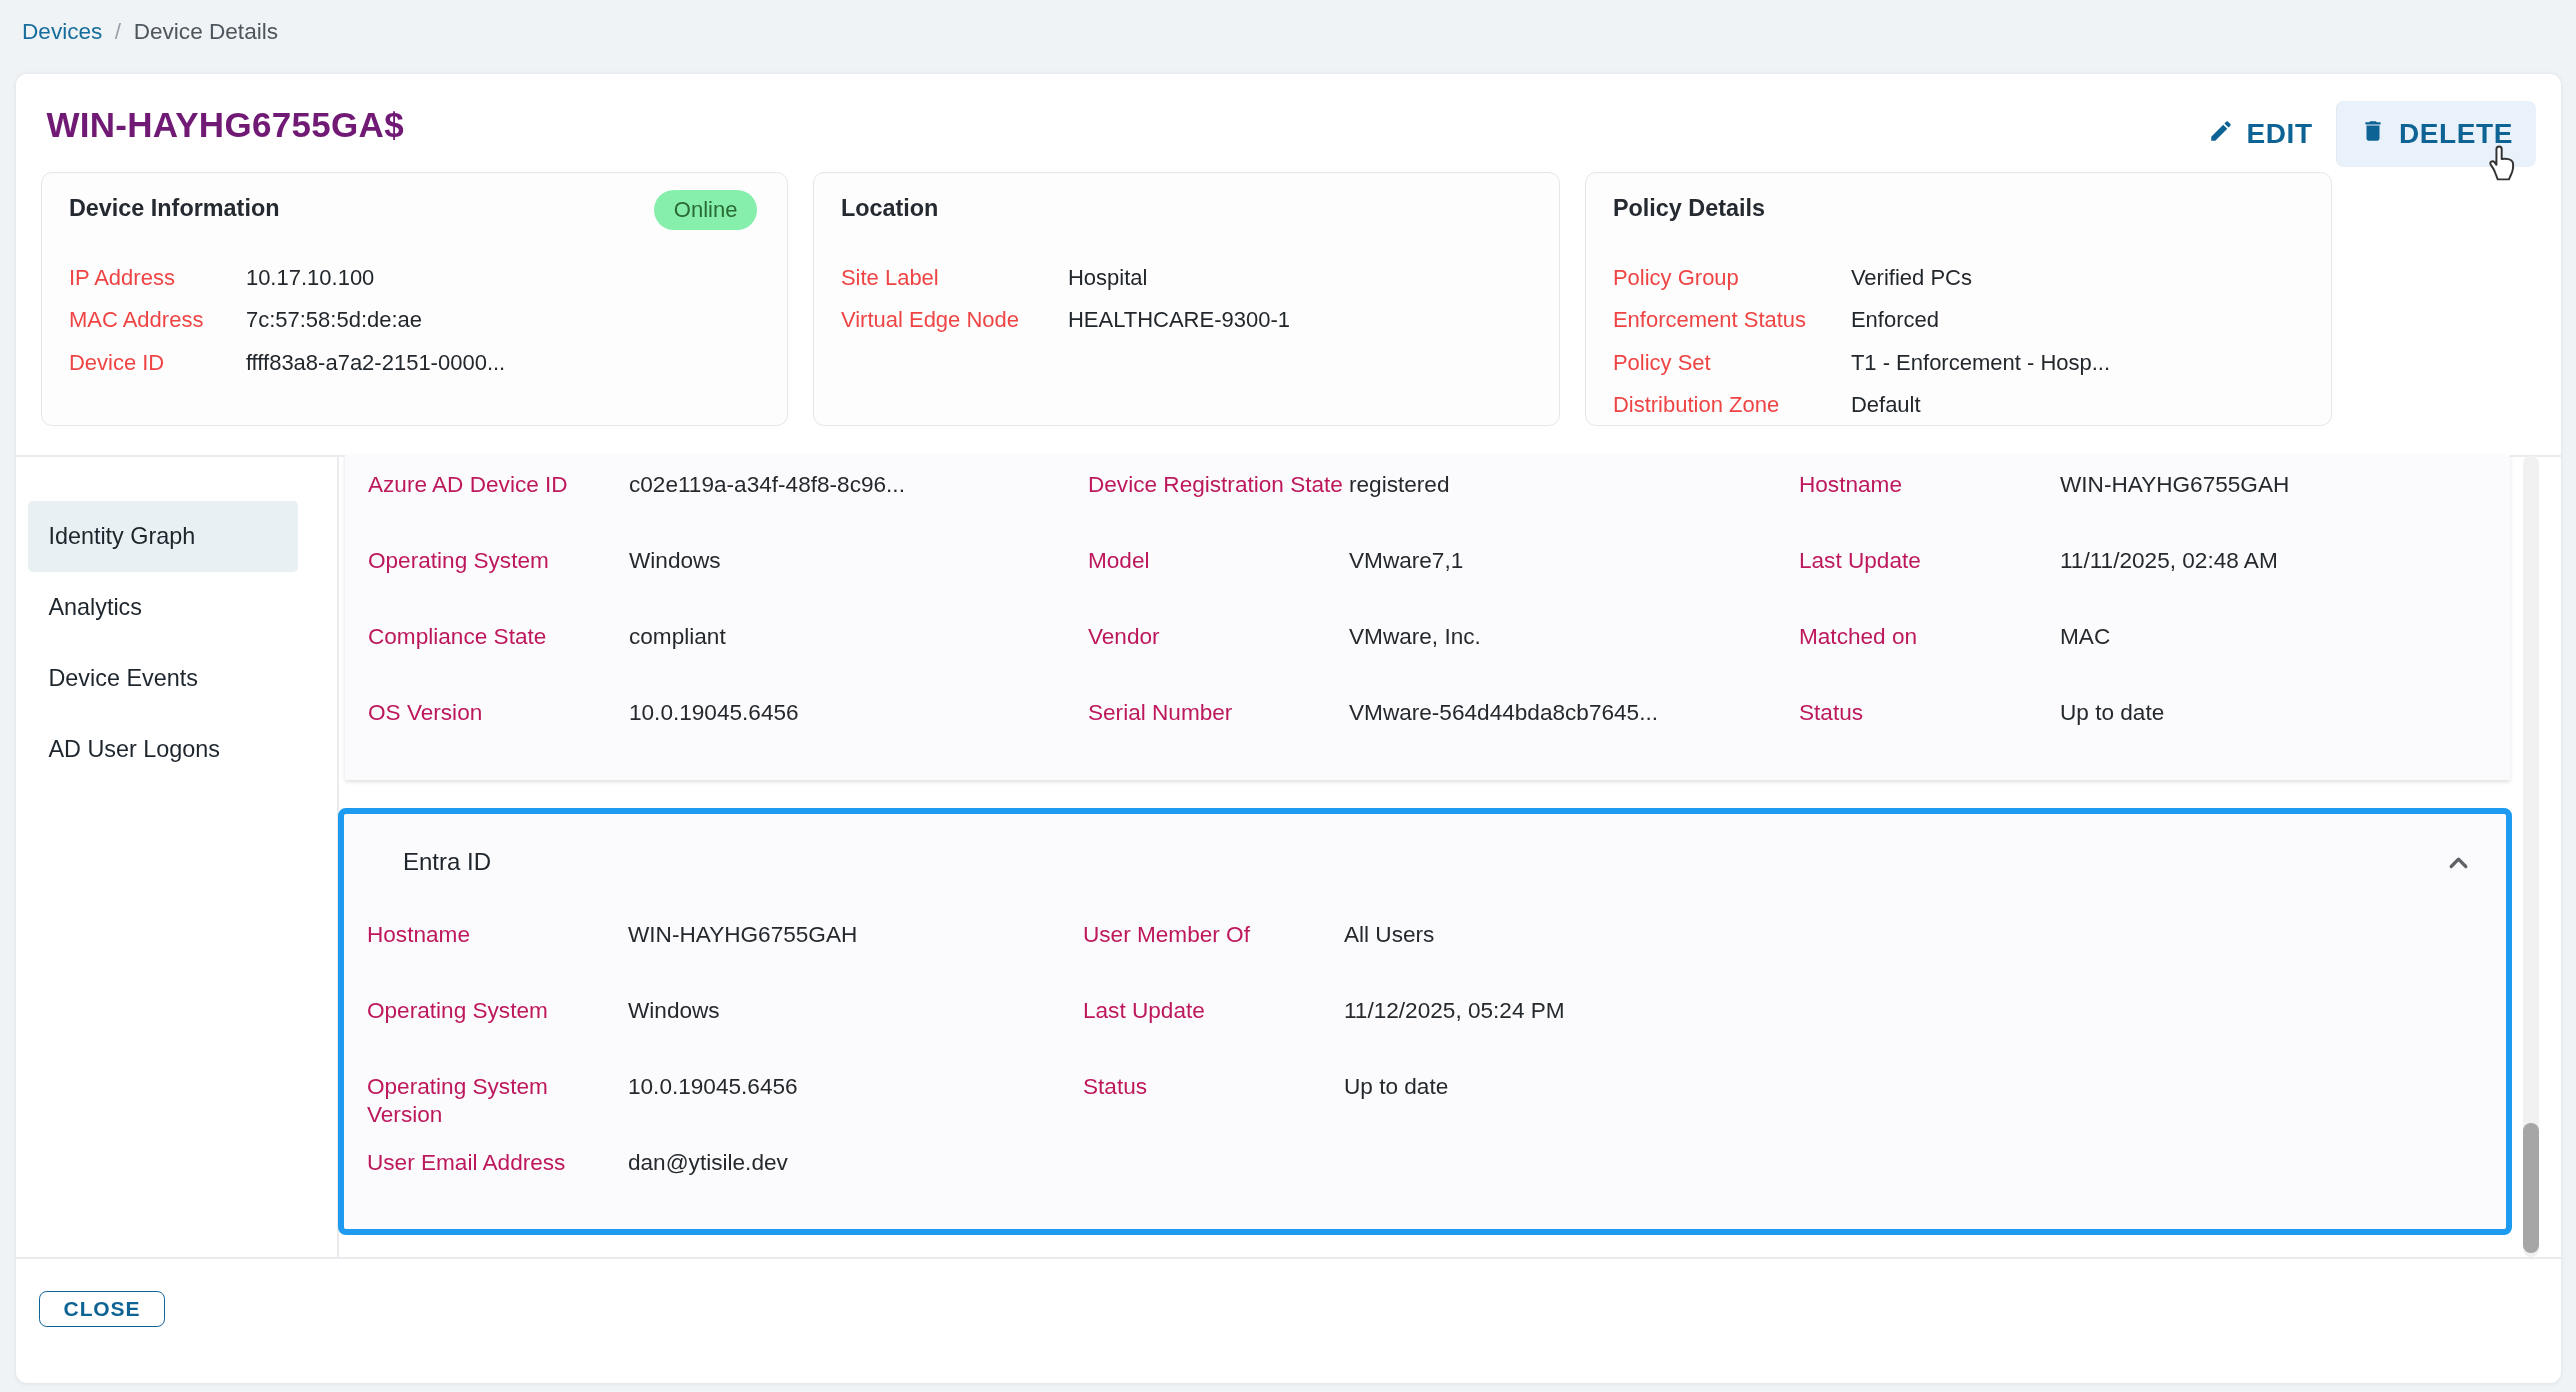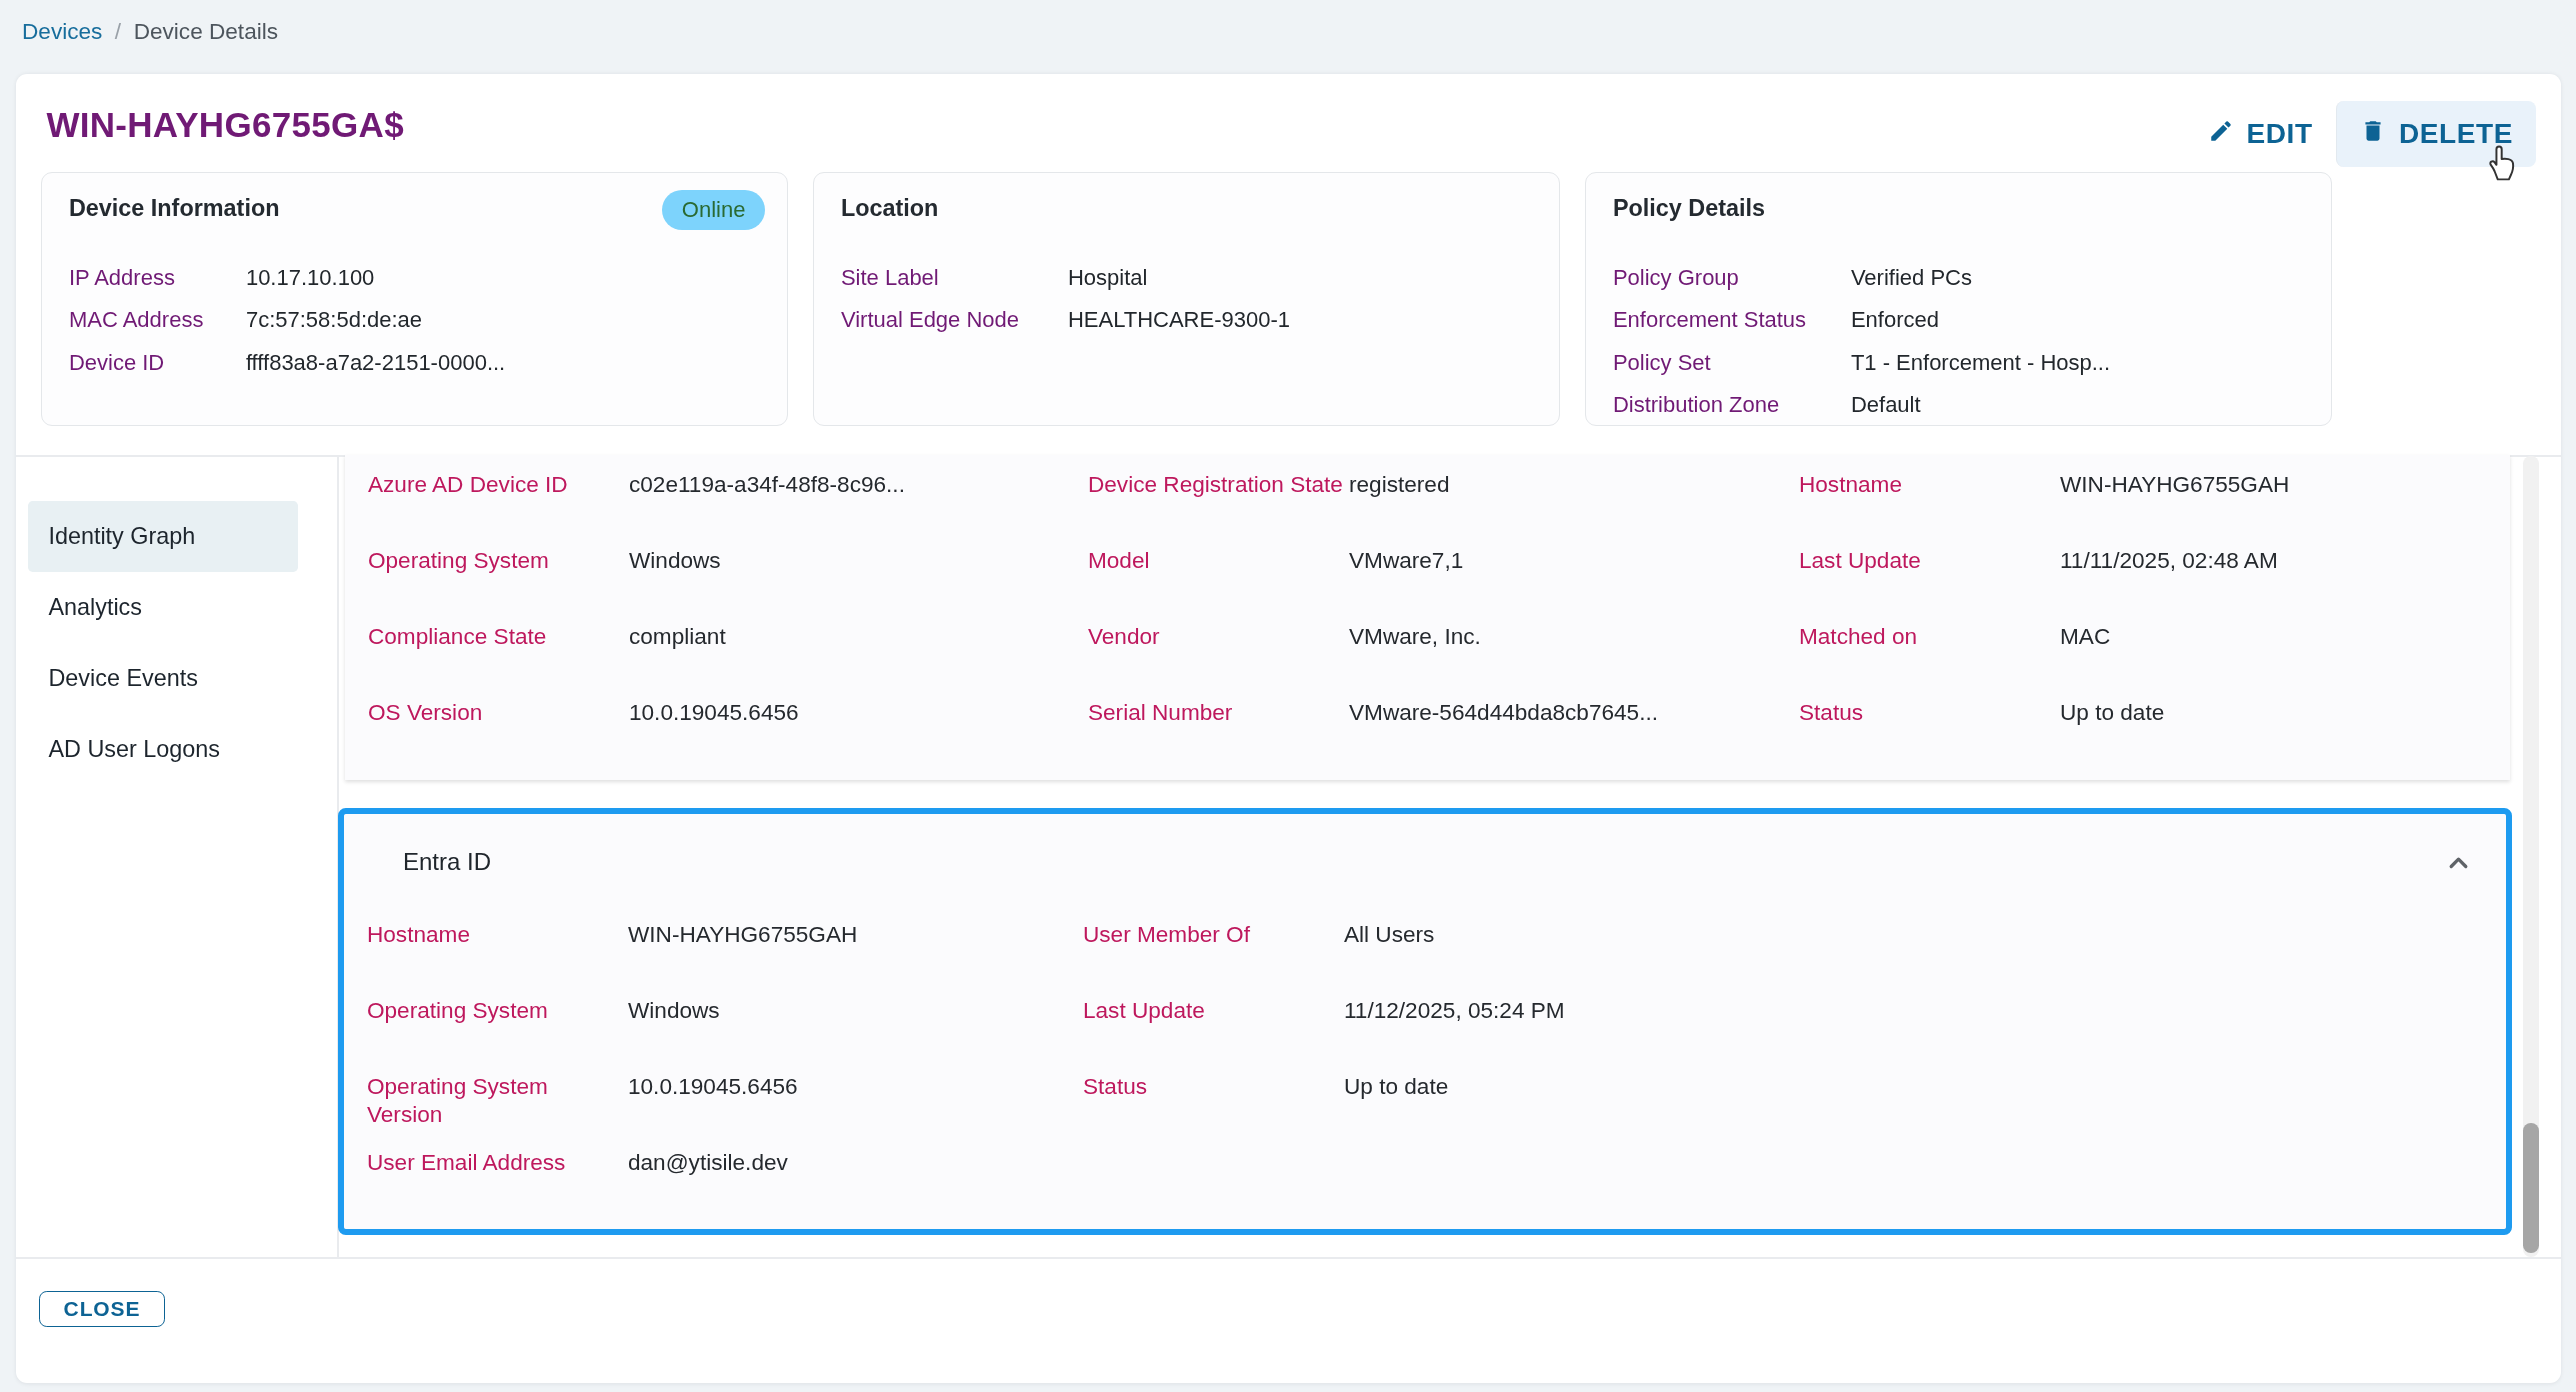--- a/index.html
+++ b/index.html
@@ -41,27 +41,27 @@
 
   
   .cards-row { position:absolute; left:25px; top:98px; width:2291px; display:flex; gap:25px; }
   .info-card {
     flex:1; height:254px; background:#fdfdfe;
     border:1.6px solid #e4e7ea; border-radius:11px;
     padding:22px 26.5px; position:relative;
   }
   .info-card-title { font-size:23.4px; font-weight:600; color:#242a30; }
   .badge-online {
-    position:absolute; top:17px; right:22px;
-    background:#7dd3fc; color:#2a6a33;
+    position:absolute; top:17px; right:30px;
+    background:#86efac; color:#2a6a33;
     font-size:22px; padding:7px 20px; border-radius:780px;
   }
   .kv-rows { margin-top:44px; }
   .kv { display:flex; margin-bottom:19px; font-size:22px; line-height:23.4px; }
-  .kv .k { color:#701a75; flex:0 0 177px; }
+  .kv .k { color:#ef4444; flex:0 0 177px; }
   .card-location .kv .k { flex-basis:227px; }
   .card-policy .kv .k { flex-basis:238px; }
   .kv .v { color:#22272c; }
   .link { color:#1573a5; cursor:pointer; }
 
   
   .divider-top    { position:absolute; left:0; right:0; top:381px; height:1.6px; background:#e9ebee; }
   .divider-bottom { position:absolute; left:0; right:0; top:1183px; height:1.6px; background:#e9ebee; }
   .v-divider      { position:absolute; left:321px; top:382px; width:1.6px; height:801px; background:#e9ebee; }
 

